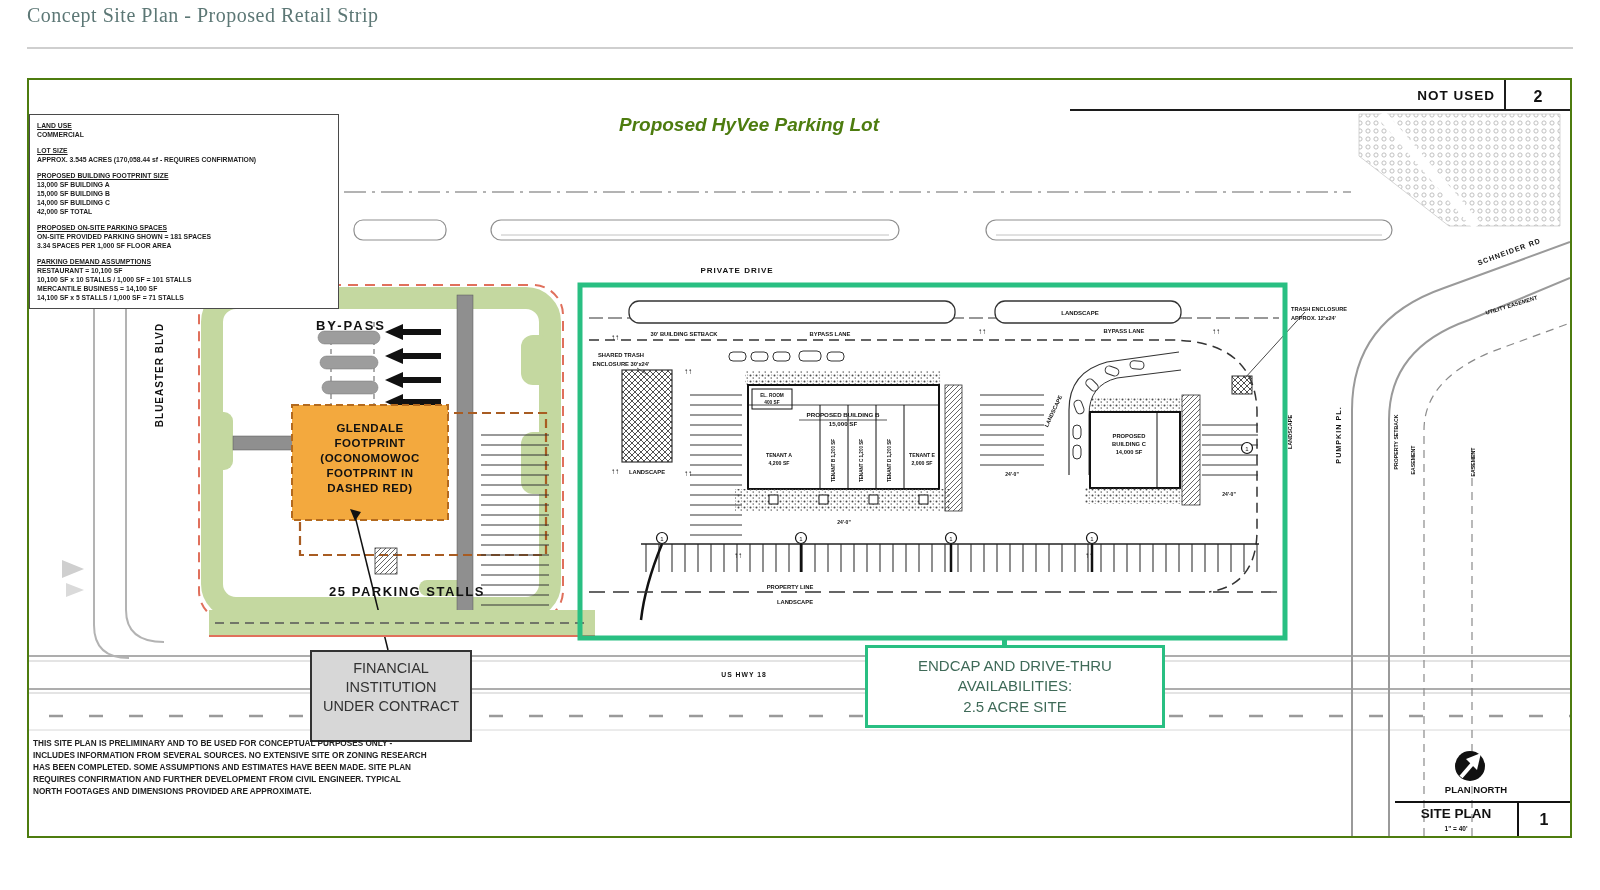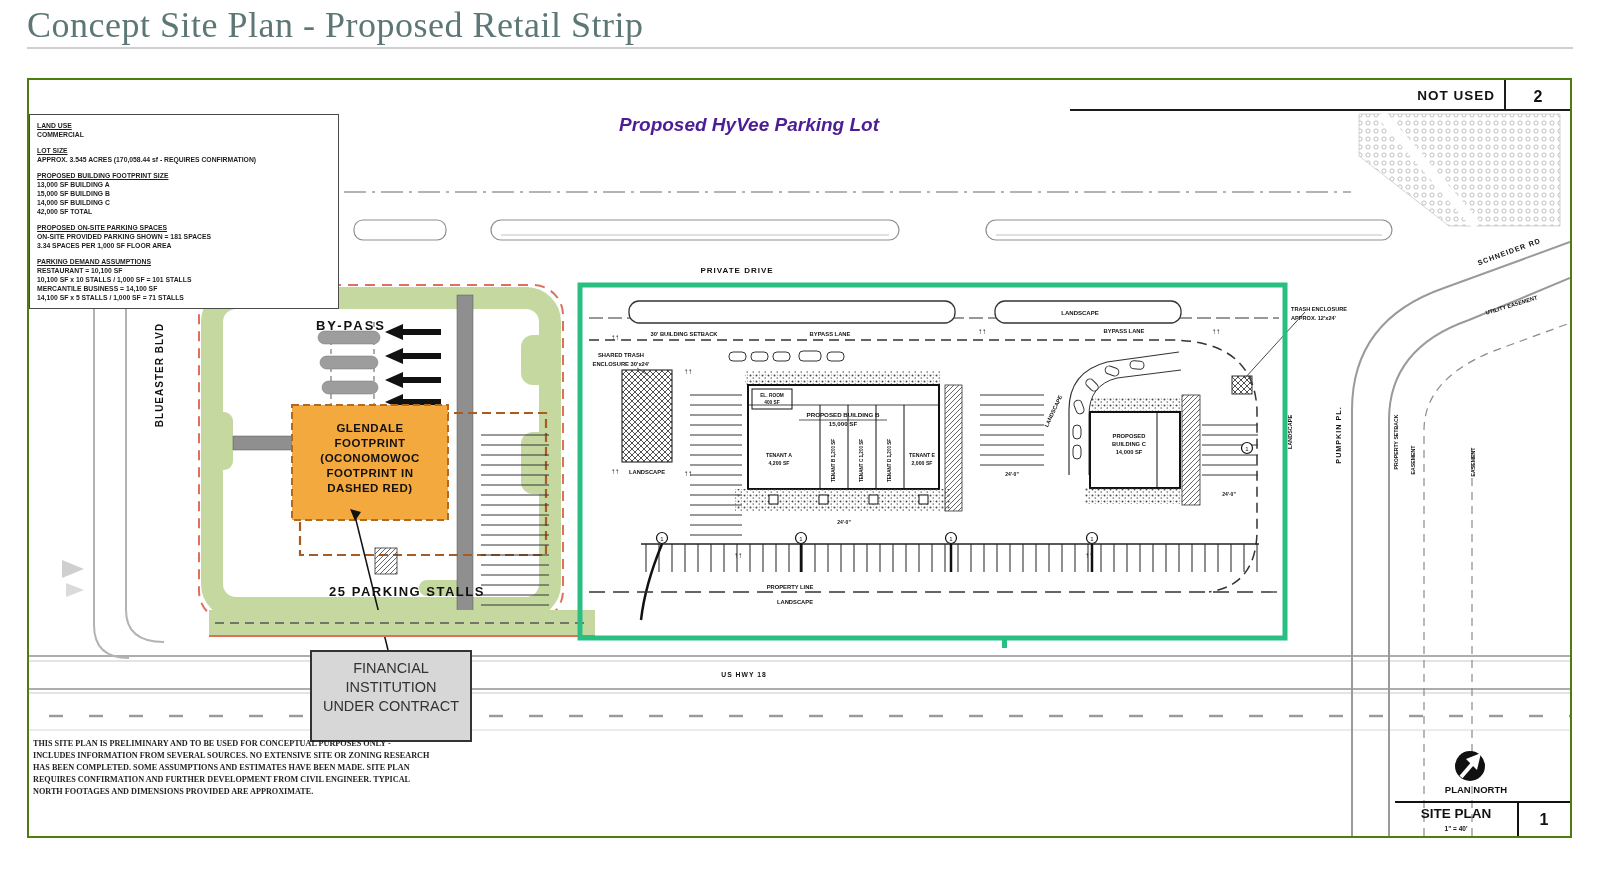--- a/index.html
+++ b/index.html
@@ -1,38 +1,38 @@
 <!DOCTYPE html>
 <html><head>
 <meta charset="utf-8">
 <style>
   html,body{margin:0;padding:0;background:#fff;}
   body{width:1600px;height:890px;position:relative;overflow:hidden;
        font-family:"Liberation Sans",sans-serif;}
   .page-title{position:absolute;left:27px;top:4px;font-family:"Liberation Serif",serif;
-       font-size:36px;color:#5c7775;letter-spacing:.5px;}
+       font-size:20px;color:#5c7775;letter-spacing:.5px;}
   .title-rule{position:absolute;left:27px;top:47px;width:1546px;height:2px;background:#cfcfcf;}
   .frame{position:absolute;left:27px;top:78px;width:1541px;height:756px;
        border:2px solid #4d7c0f;background:#fff;}
   .frame svg{position:absolute;left:0;top:0;}
   svg text{font-family:"Liberation Sans",sans-serif;fill:#111;}
   .ov{position:absolute;}
   .notes{left:0;top:34px;width:294px;border:1px solid #4a4a4a;background:#fff;
        padding:6px 7px;font-size:6.8px;font-weight:bold;line-height:9px;color:#1d1d1d;}
   .notes .u{text-decoration:underline;}
   .notes .gap{margin-top:7px;}
   .hyvee{left:520px;top:34px;width:400px;text-align:center;font-size:19px;
-       font-style:italic;font-weight:bold;color:#4c1d95;}
+       font-style:italic;font-weight:bold;color:#4d7c0f;}
   .fibox{left:281px;top:570px;width:158px;background:#d7d7d7;border:2px solid #333;
        text-align:center;padding:7px 0 24px;font-size:14.5px;line-height:1.32;color:#333;}
   .fibox .it{}
   .endcap{left:836px;top:565px;width:294px;background:#fff;border:3px solid #29bf82;
        text-align:center;padding:8px 0;font-size:15px;line-height:1.35;color:#3f6a58;}
   .disc{left:4px;top:658px;width:440px;font-size:8.2px;font-weight:bold;
-       line-height:12px;color:#222;font-family:Liberation Serif, serif;}
+       line-height:12px;color:#222;}
 </style>
 </head>
 <body>
 
 <div class="page-title">Concept Site Plan - Proposed Retail Strip</div>
 <div class="title-rule"></div>
 
 <div class="frame">
 
 <svg width="1541" height="756" viewBox="0 0 1541 756">
@@ -331,20 +331,25 @@
   </div>
 
   <div class="ov hyvee">Proposed HyVee Parking Lot</div>
 
   <div class="ov fibox">
     <div>FINANCIAL</div>
     <div>INSTITUTION</div>
     <div class="it">UNDER CONTRACT</div>
   </div>
 
+  <div class="ov endcap">
+    <div>ENDCAP AND DRIVE-THRU</div>
+    <div>AVAILABILITIES:</div>
+    <div>2.5 ACRE SITE</div>
+  </div>
 
   <div class="ov disc">
     <div>THIS SITE PLAN IS PRELIMINARY AND TO BE USED FOR CONCEPTUAL PURPOSES ONLY -</div>
     <div>INCLUDES INFORMATION FROM SEVERAL SOURCES. NO EXTENSIVE SITE OR ZONING RESEARCH</div>
     <div>HAS BEEN COMPLETED. SOME ASSUMPTIONS AND ESTIMATES HAVE BEEN MADE. SITE PLAN</div>
     <div>REQUIRES CONFIRMATION AND FURTHER DEVELOPMENT FROM CIVIL ENGINEER. TYPICAL</div>
     <div>NORTH FOOTAGES AND DIMENSIONS PROVIDED ARE APPROXIMATE.</div>
   </div>
 
 </div>

